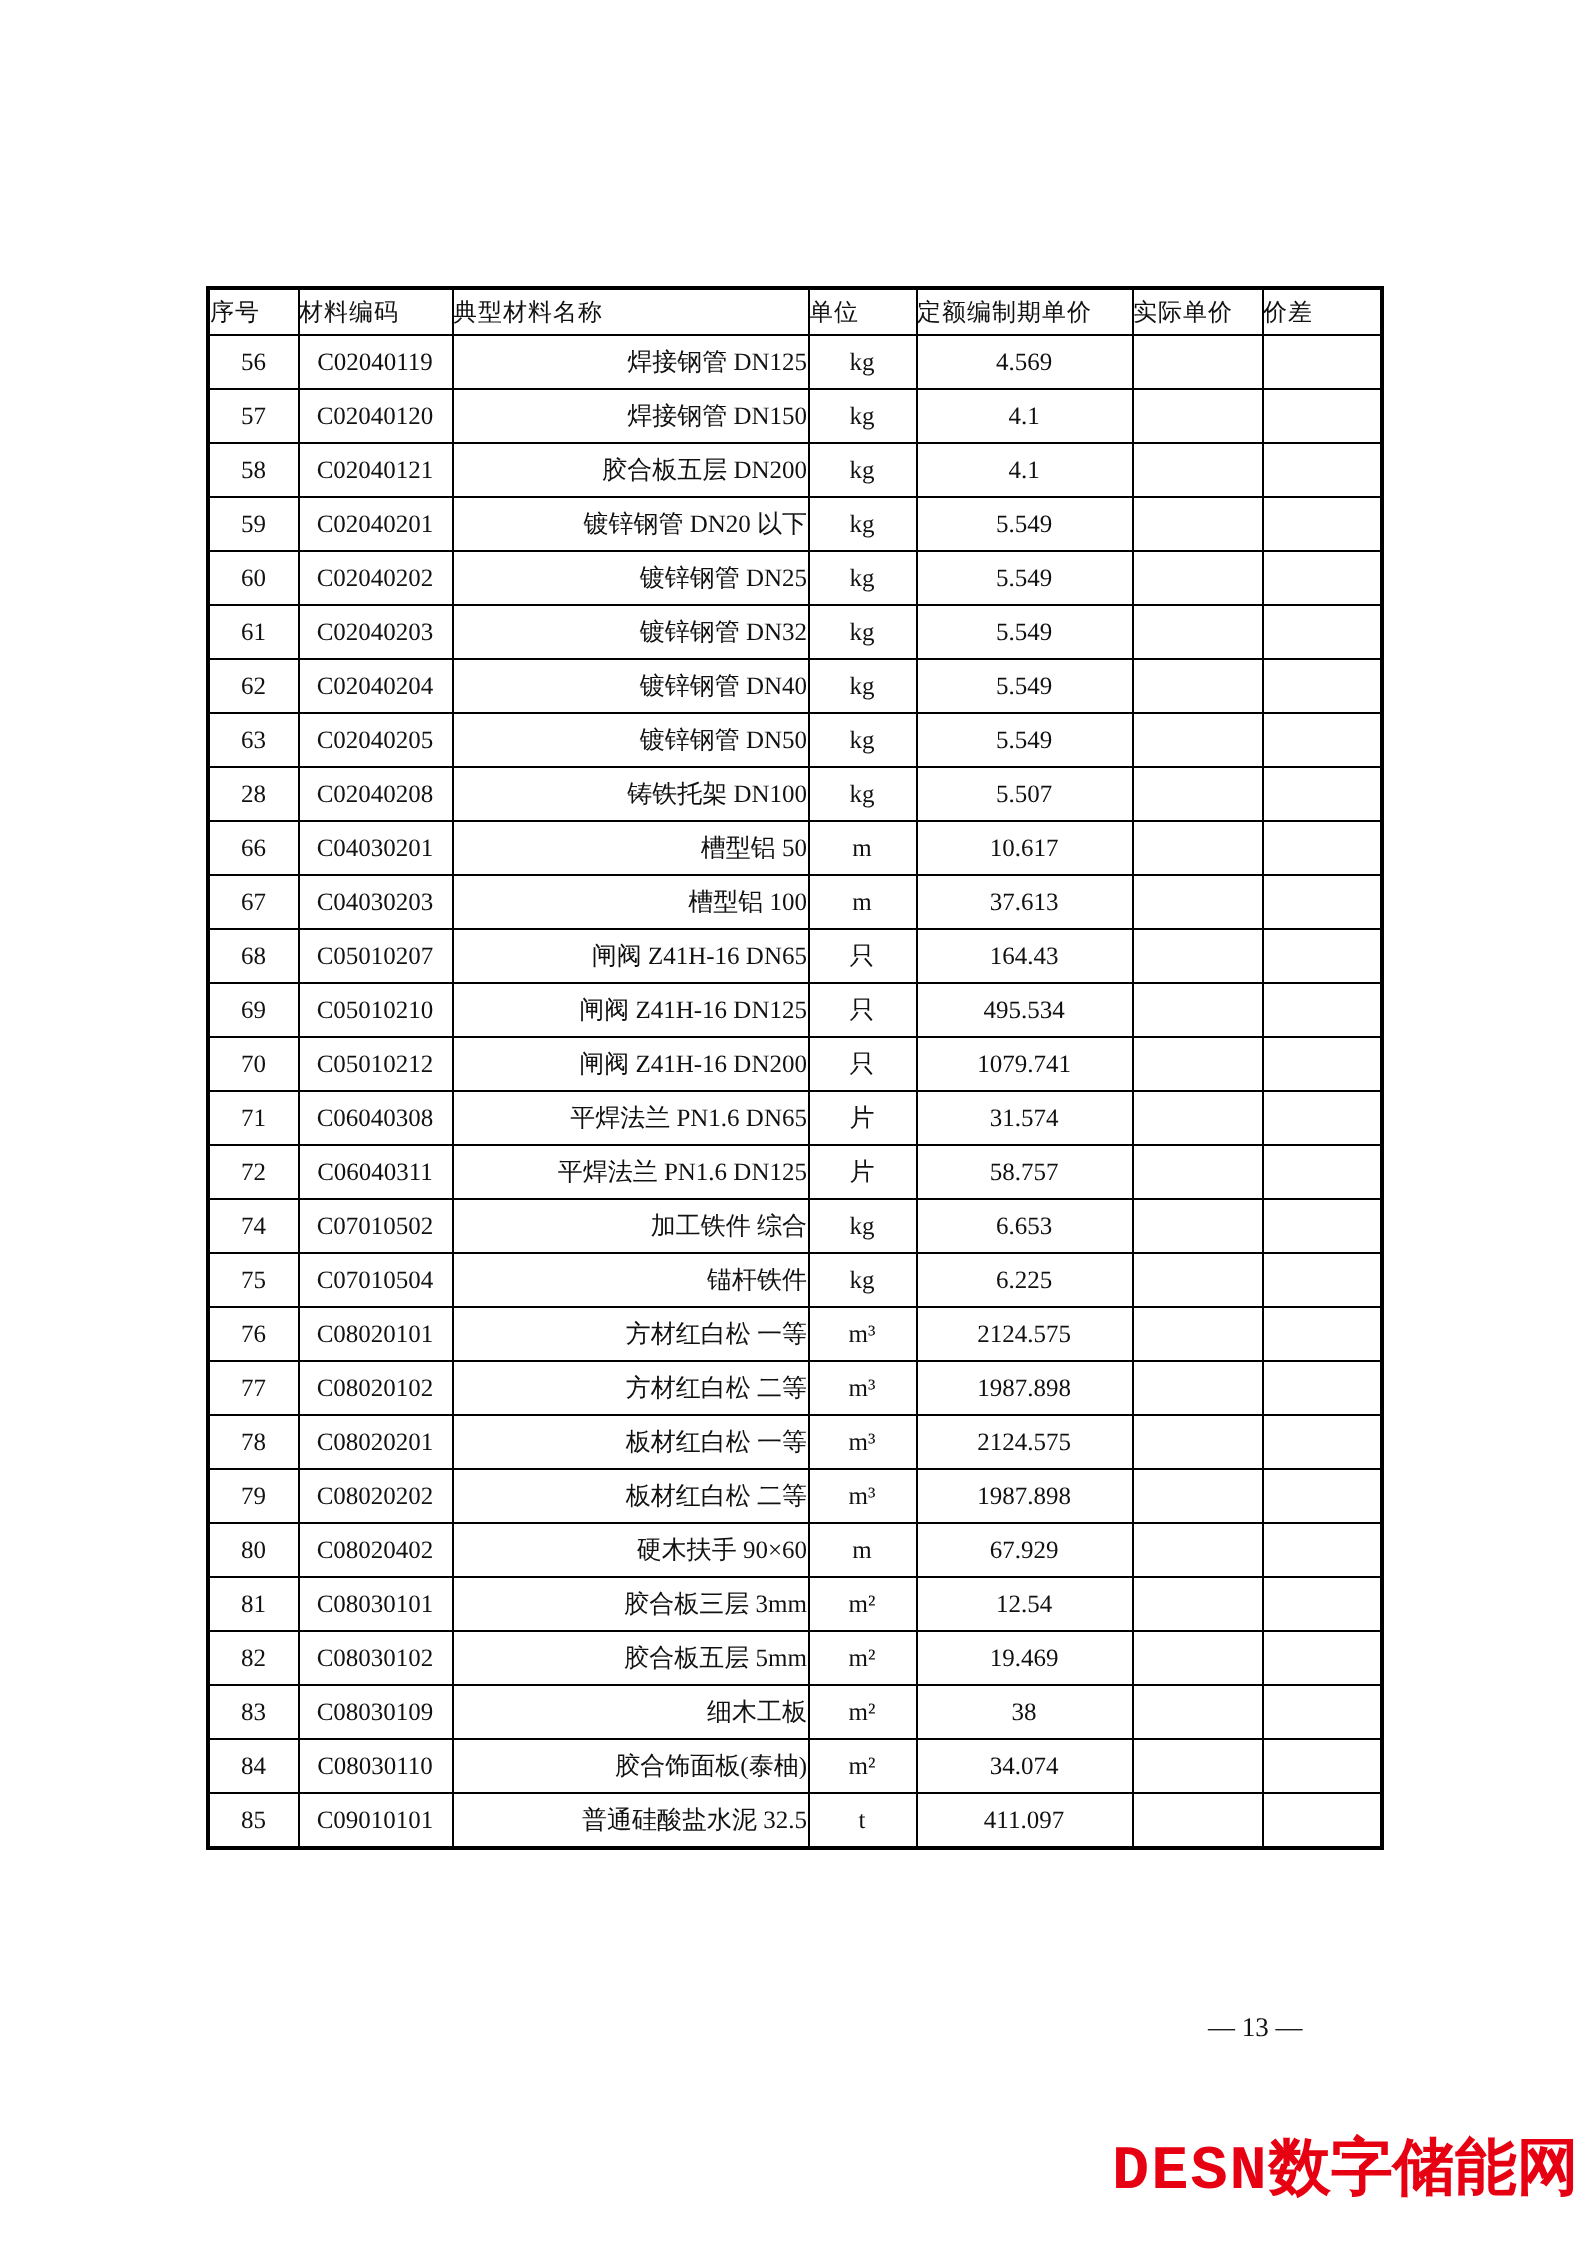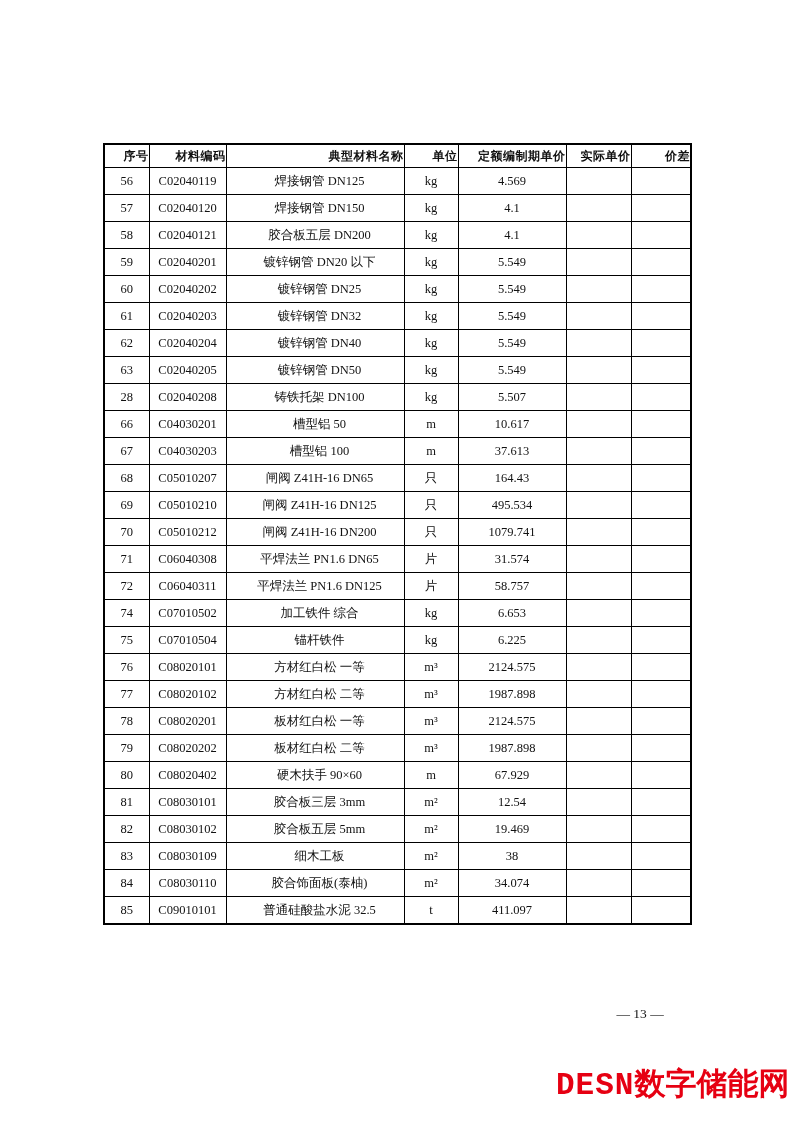--- a/index.html
+++ b/index.html
@@ -23,41 +23,41 @@
   }
   table.materials th, table.materials td {
     border: 1px solid #000000;
     overflow: hidden;
     white-space: nowrap;
     padding: 0;
   }
   table.materials th {
     height: 22px;
     font-size: 12px;
-    font-weight: bold;
-    text-align: right;
+    font-weight: normal;
+    text-align: left;
     font-family: "Liberation Sans", "DejaVu Sans", sans-serif;
     letter-spacing: 0.5px;
   }
   table.materials td {
     height: 26px;
     font-size: 12.5px;
     text-align: center;
     vertical-align: middle;
   }
   table.materials td.col-name {
-    text-align: center;
+    text-align: right;
     padding-left: 9px;
   }
   .page-number {
     position: absolute;
     top: 1006px;
     left: 604px;
     width: 72px;
-    text-align: center;
+    text-align: left;
     font-size: 13.5px;
     color: #111111;
   }
   .logo {
     position: absolute;
     top: 1066px;
     left: 556px;
     font-family: "Liberation Sans", "DejaVu Sans", sans-serif;
     font-weight: 700;
     font-size: 31px;

